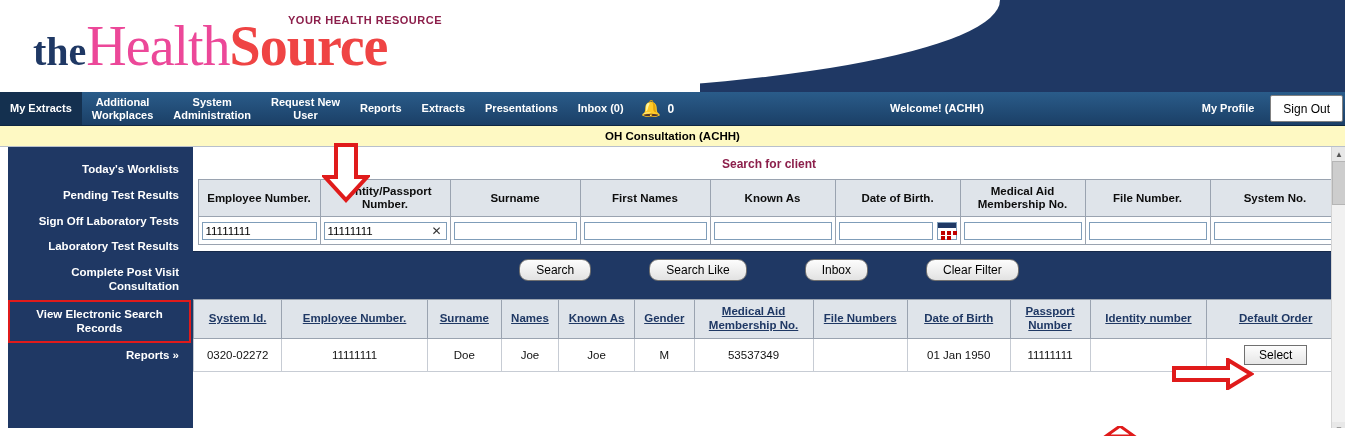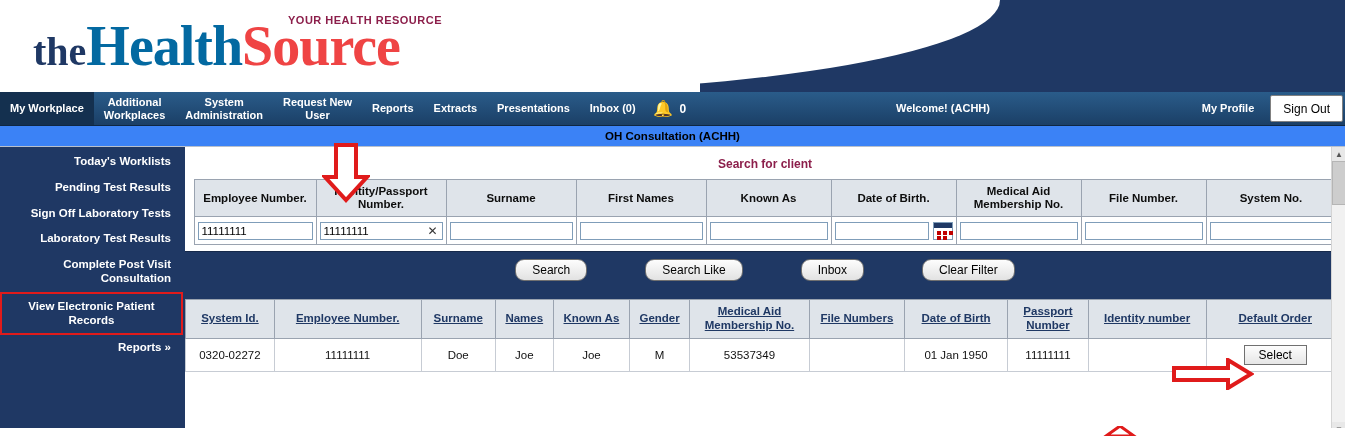--- a/index.html
+++ b/index.html
@@ -50,22 +50,22 @@
     line-height: 1;
   }
   .logo .the {
     font-size: 40px;
     color: #1f3864;
     font-weight: bold;
     font-family: "Liberation Serif", serif;
   }
   .logo .health {
     font-size: 56px;
-    color: #0369a1;
-    font-weight: bold;
+    color: #ec4899;
+    font-weight: normal;
     font-family: "Liberation Serif", serif;
     letter-spacing: -1px;
     text-align: right;
   }
   .logo .source {
     font-size: 56px;
     color: #ef4444;
     font-weight: bold;
     font-family: "Liberation Serif", serif;
     letter-spacing: -1px;
@@ -126,42 +126,43 @@
     padding: 3px 12px;
     margin: 3px 2px 3px 6px;
     border-radius: 2px;
     cursor: pointer;
     font-weight: normal;
   }
 
   
   .titlestrip {
     width: 1345px; height: 21px;
-    background: #3b82f6;
+    background: #fef9c3;
     border-bottom: 1px solid #b8c0cc;
     display: flex; align-items: center; justify-content: center;
     font-size: 11.5px; font-weight: bold; color: #000000;
   }
 
   
   .body-wrap {
     position: relative;
     display: flex;
     width: 1345px;
     height: 289px;
     background: #ffffff;
   }
 
   
   .sidebar {
     width: 183px;
     background: #1f3864;
     color: #ffffff;
-    padding-top: 2px;
+    padding-top: 10px;
     flex: 0 0 183px;
+    margin-left: 8px;
   }
   .side-item {
     text-align: right;
     padding: 6px 12px 6px 6px;
     font-size: 11.5px;
     font-weight: bold;
     color: #ffffff;
     cursor: pointer;
     line-height: 1.2;
   }
@@ -367,21 +368,21 @@
     <div class="banner-navy"></div>
     <div class="banner-white"></div>
     <div class="banner-white2"></div>
     <div class="logo">
       <span class="the">the</span><span class="health">Health</span><span class="source">Source</span>
     </div>
     <div class="tagline">YOUR HEALTH RESOURCE</div>
   </div>
 
   <div class="menubar">
-    <div class="menu-item active">My Workplace</div>
+    <div class="menu-item active">My Extracts</div>
     <div class="menu-item">Additional
 Workplaces</div>
     <div class="menu-item">System
 Administration</div>
     <div class="menu-item">Request New
 User</div>
     <div class="menu-item">Reports</div>
     <div class="menu-item">Extracts</div>
     <div class="menu-item">Presentations</div>
     <div class="menu-item">Inbox (0)</div>
@@ -399,21 +400,21 @@
   <div class="titlestrip">OH Consultation (ACHH)</div>
 
   <div class="body-wrap">
 
     <div class="sidebar">
       <div class="side-item">Today's Worklists</div>
       <div class="side-item">Pending Test Results</div>
       <div class="side-item">Sign Off Laboratory Tests</div>
       <div class="side-item">Laboratory Test Results</div>
       <div class="side-item">Complete Post Visit Consultation</div>
-      <div class="side-item highlight">View Electronic Patient Records</div>
+      <div class="side-item highlight">View Electronic Search Records</div>
       <div class="side-item">Reports »</div>
     </div>
 
     <div class="main">
 
       <div class="search-title">Search for client</div>
 
       <table class="filter">
         <colgroup>
           <col style="width:122px">

